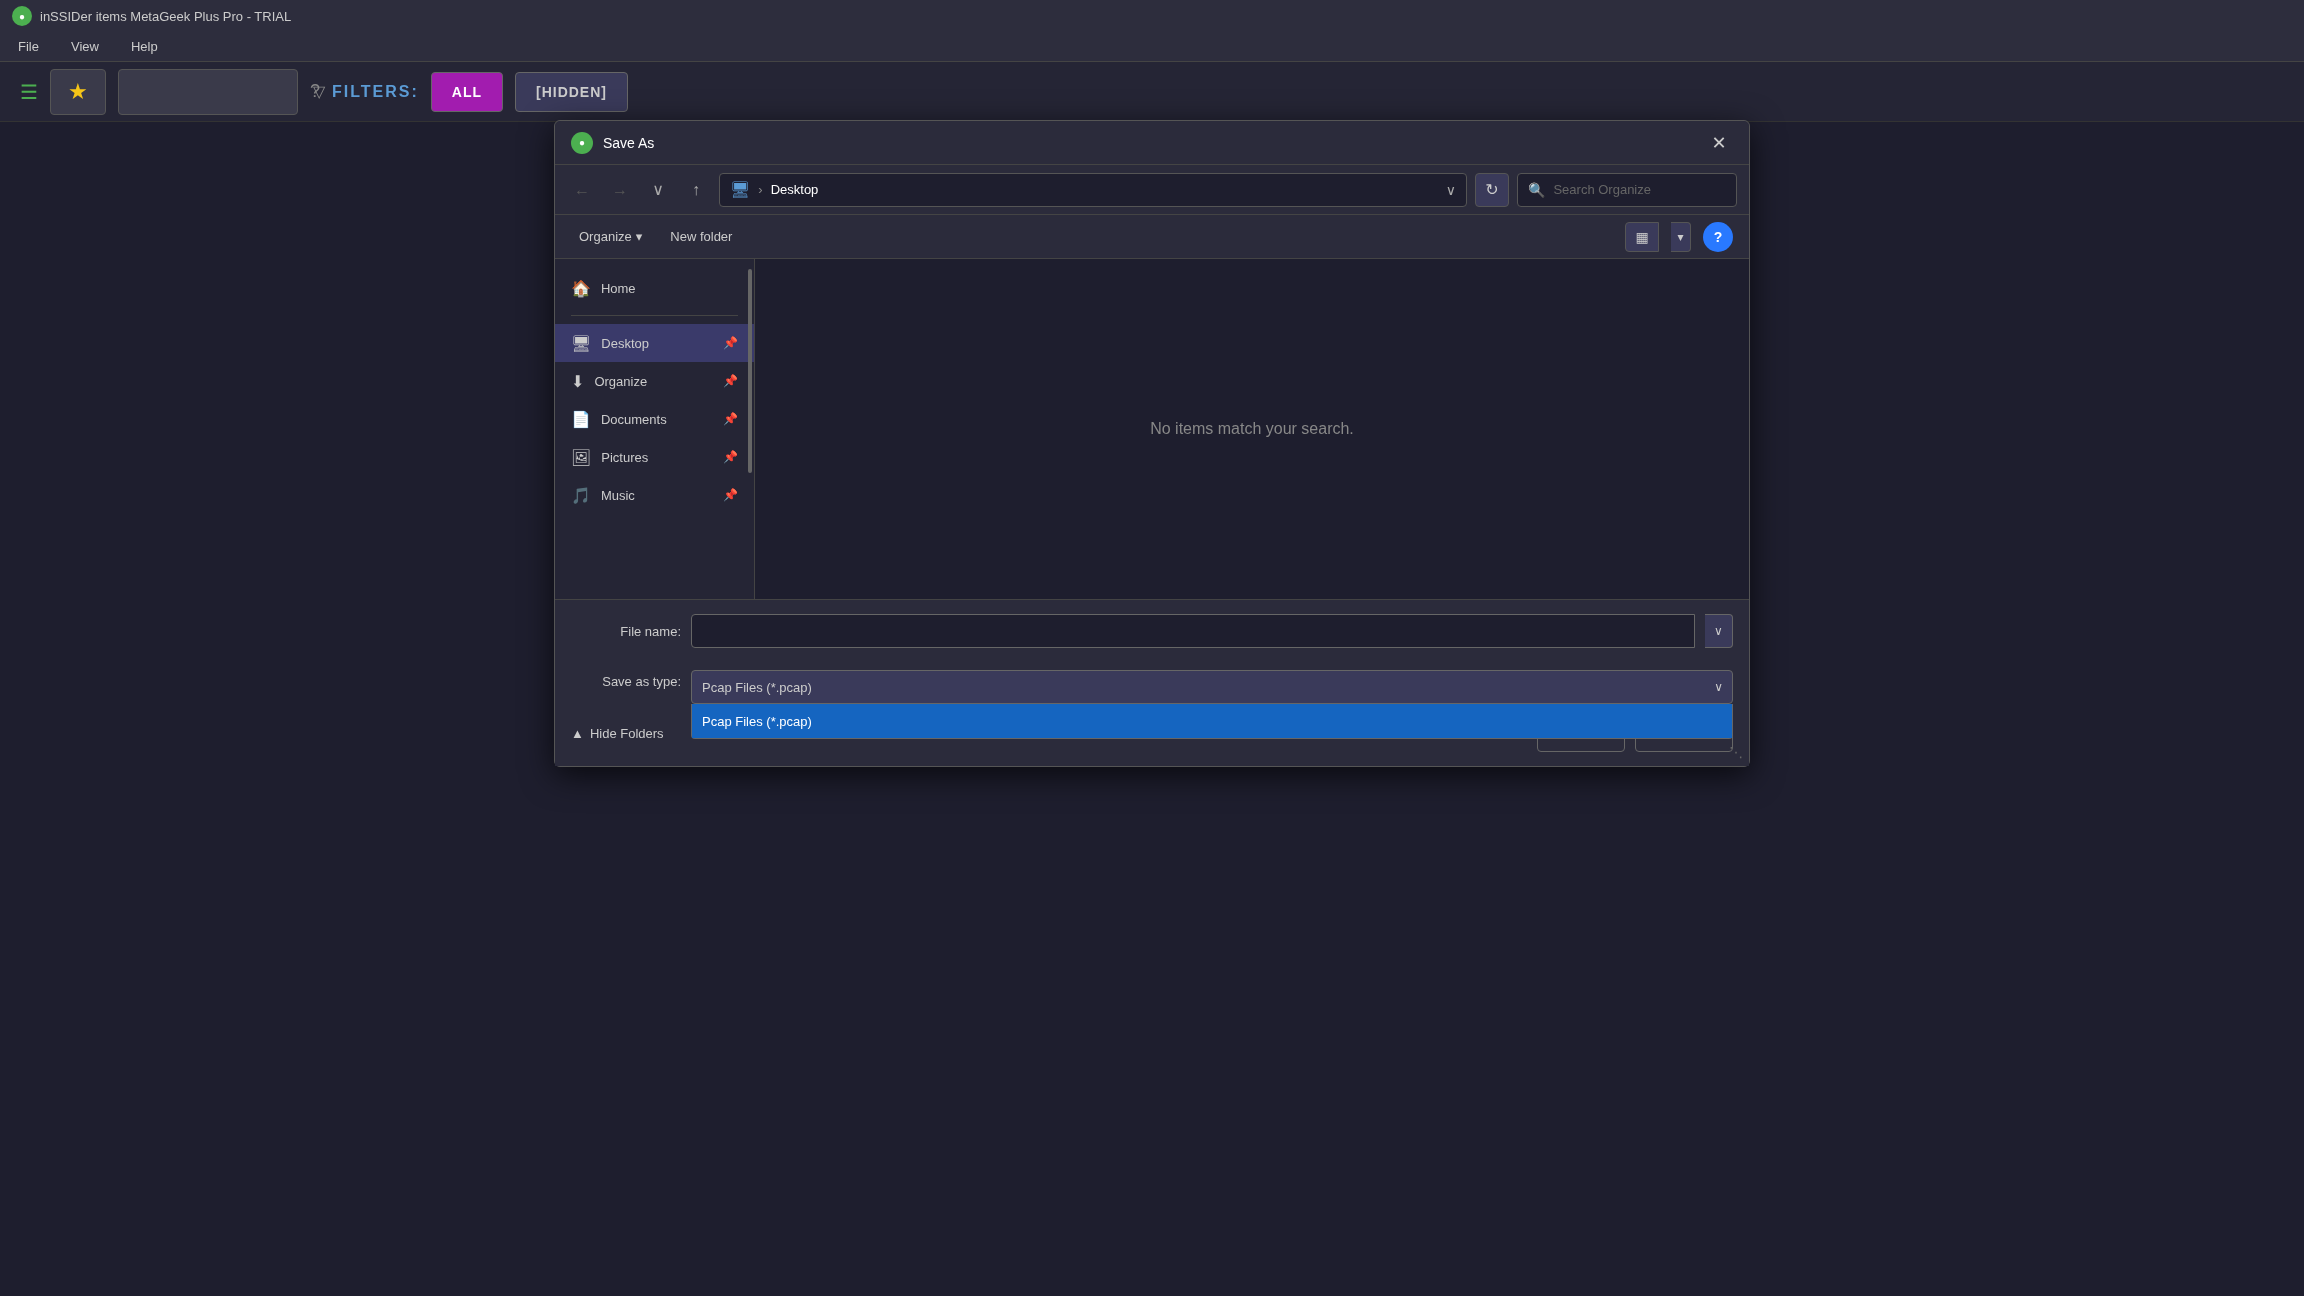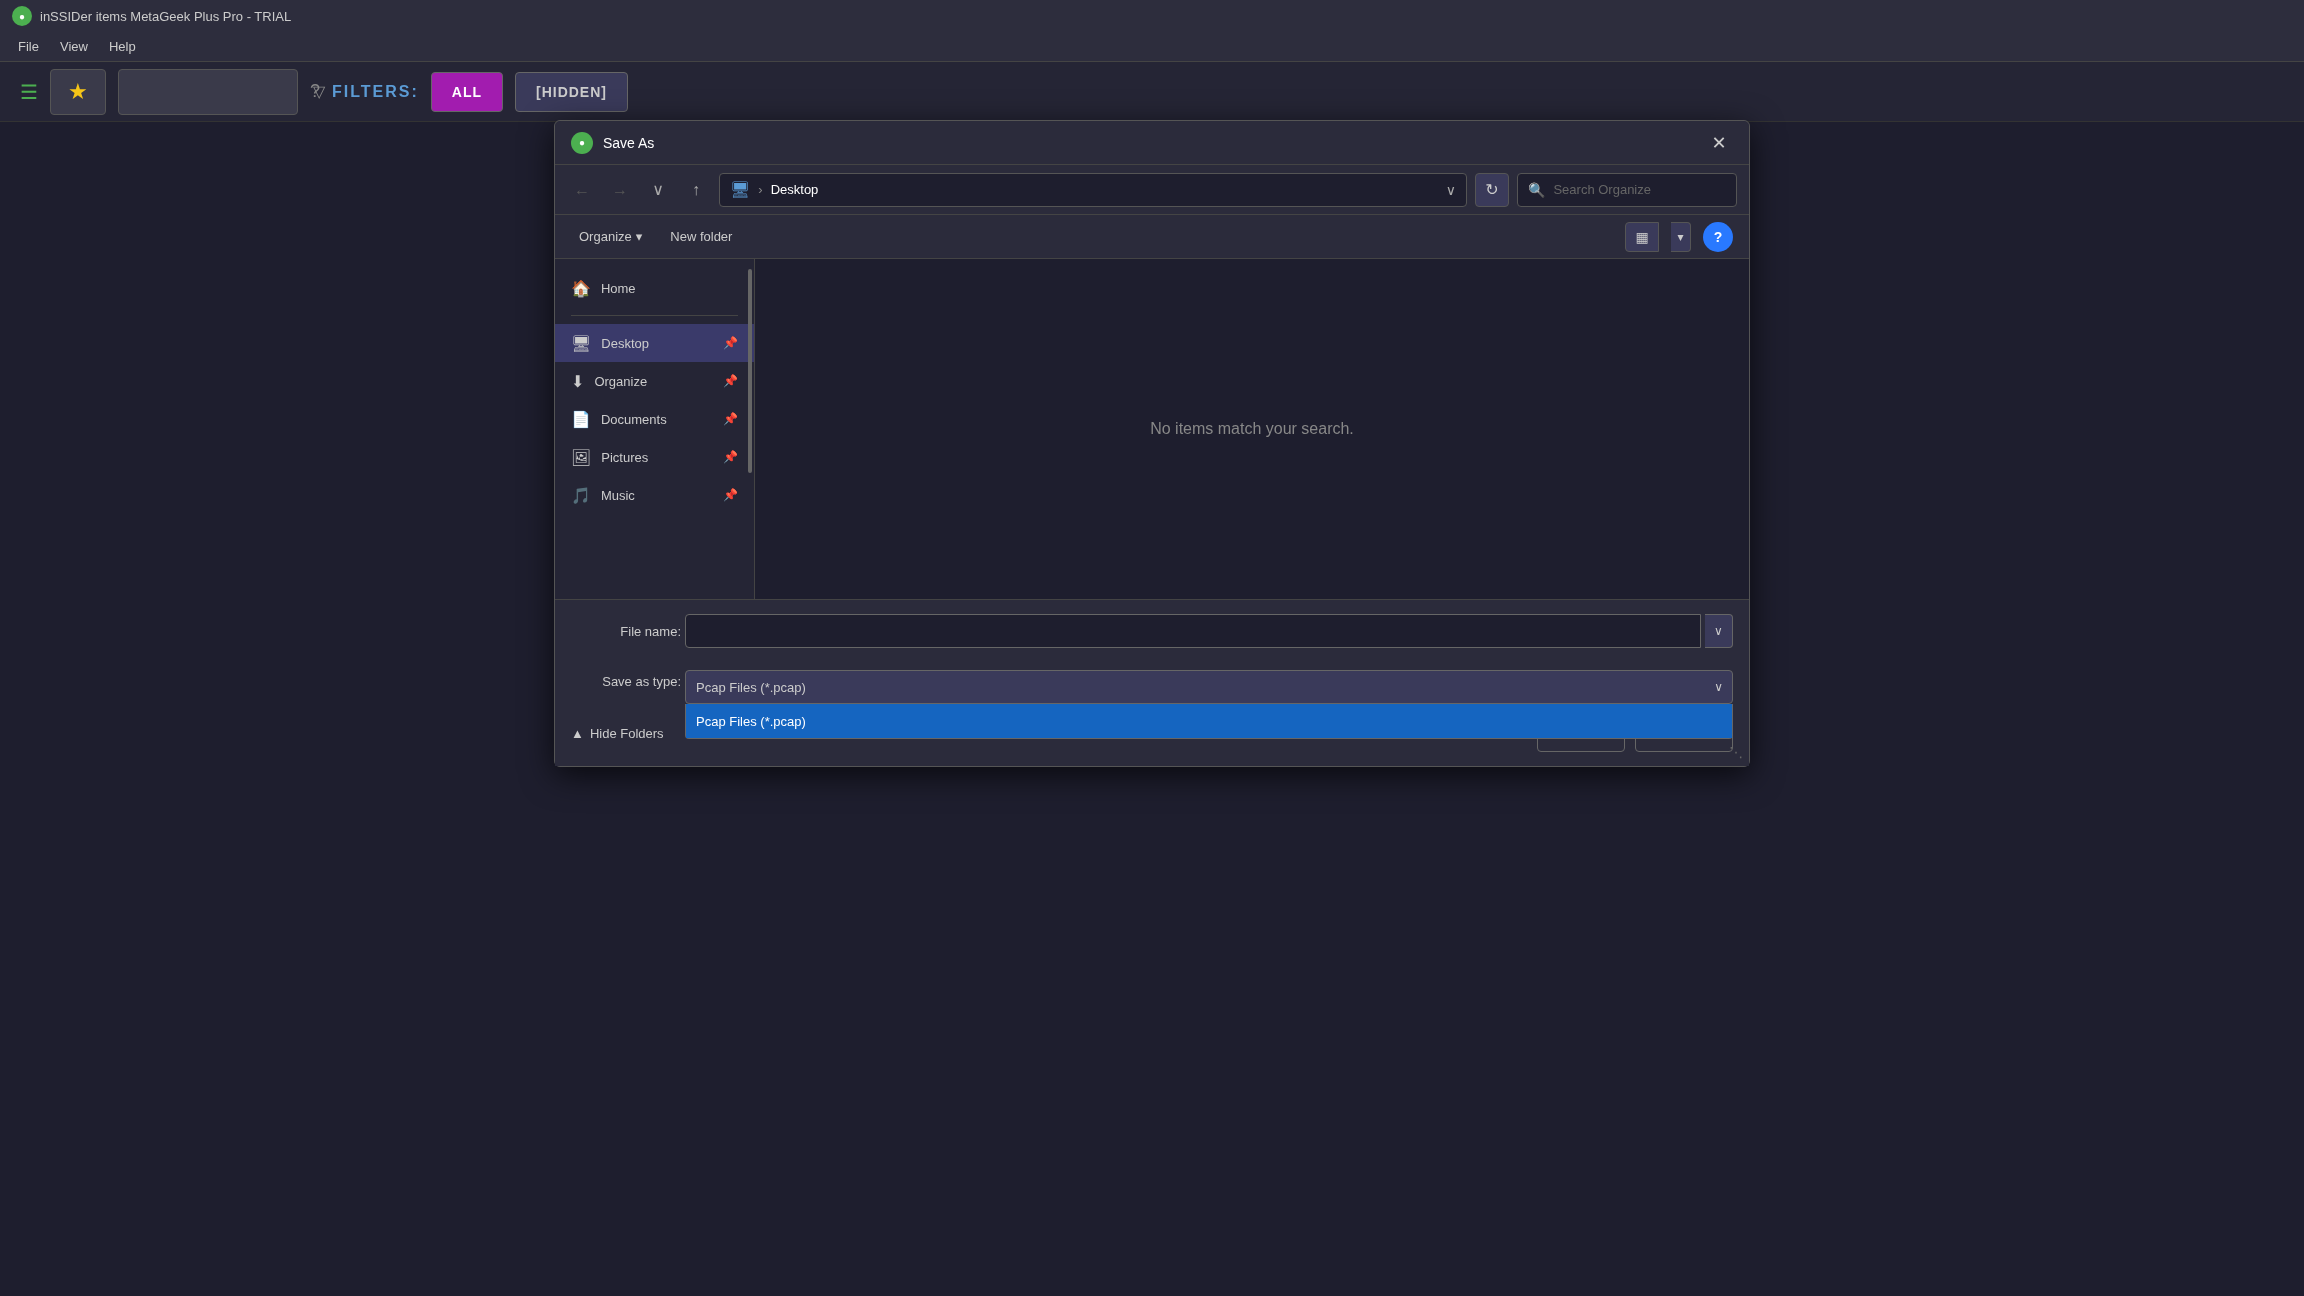--- a/index.html
+++ b/index.html
@@ -40,21 +40,21 @@
       color: #cccccc;
       font-size: 13px;
     }
 
     .menu-bar {
       background: #2d2d3d;
       height: 30px;
       display: flex;
       align-items: center;
       padding: 0 12px;
-      gap: 9px;
+      gap: 20px;
       border-bottom: 1px solid #444;
     }
     .menu-item {
       color: #cccccc;
       font-size: 13px;
       cursor: pointer;
       padding: 4px 6px;
     }
 
     .toolbar {
@@ -367,21 +367,21 @@
     
     .dialog-footer {
       background: #2b2b3b;
       border-top: 1px solid #444;
       padding: 14px 16px;
     }
     .footer-row {
       display: flex;
       align-items: center;
       margin-bottom: 10px;
-      gap: 4px;
+      gap: 10px;
     }
     .footer-label {
       color: #cccccc;
       font-size: 13px;
       width: 110px;
       text-align: right;
     }
     .footer-input {
       flex: 1;
       height: 34px;

